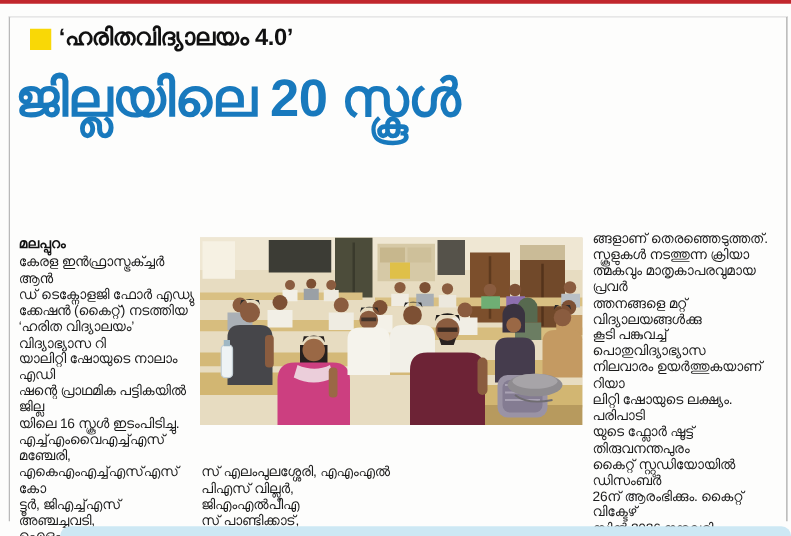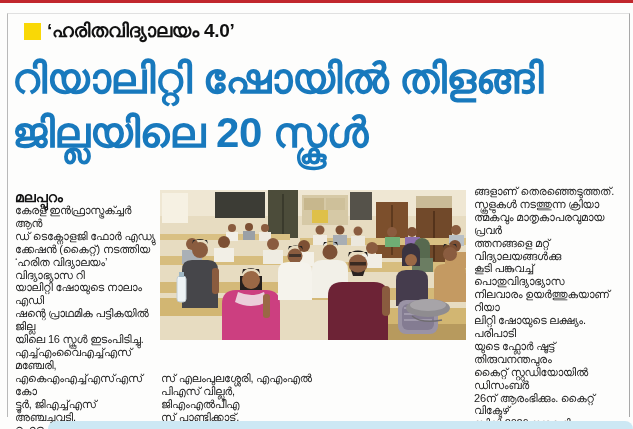--- a/index.html
+++ b/index.html
@@ -12,21 +12,21 @@
     position:absolute;left:7px;top:13px;width:621px;height:403px;
     border-left:1px solid #b9b9b9;border-right:1px solid #a8a8a8;border-top:1px solid #e0e0e0;
   }
   .kicker{position:absolute;left:24px;top:20px;display:flex;align-items:center;gap:6px;}
   .kicker-square{width:17px;height:17px;background:#f9d806;}
   .kicker-text{font-size:19px;font-weight:bold;color:#111;letter-spacing:-0.3px;}
   .headline{
     position:absolute;left:12px;top:52px;width:600px;
     font-size:42px;line-height:54px;font-weight:800;color:#1879bd;letter-spacing:-0.5px;
   }
-  .dateline{position:absolute;left:15px;top:189px;font-size:14px;font-weight:bold;color:#111;}
+  .dateline{position:absolute;left:15px;top:189px;font-size:11px;font-weight:bold;color:#111;}
   .bodycol{
     font-size:11px;line-height:12.9px;color:#1c1c1c;white-space:pre-line;
     letter-spacing:-0.2px;
   }
   .col1{position:absolute;left:15px;top:204px;width:142px;}
   .col2{position:absolute;left:161px;top:372px;width:152px;}
   .col3{position:absolute;left:321px;top:372px;width:148px;}
   .col4{position:absolute;left:474px;top:185px;width:152px;}
   .photo{position:absolute;left:160px;top:190px;width:306px;height:150px;background:#e7dcc1;}
   .photo svg{display:block;}
@@ -46,21 +46,20 @@
 
   <div class="top-red-line"></div>
   <div class="frame"></div>
 
   <div class="kicker">
     <span class="kicker-square"></span>
     <span class="kicker-text">‘ഹരിതവിദ്യാലയം 4.0’</span>
   </div>
 
   <div class="headline">
-    <div>റിയാലിറ്റി ഷോയിൽ തിളങ്ങി</div>
     <div>ജില്ലയിലെ 20 സ്കൂൾ</div>
   </div>
 
   <div class="dateline">മലപ്പുറം</div>
 
   <div class="bodycol col1">കേരള ഇൻഫ്രാസ്ട്രക്ച്ചർ ആൻ
 ഡ് ടെക്നോളജി ഫോർ എഡ്യു
 ക്കേഷൻ (കൈറ്റ്) നടത്തിയ
 ‘ഹരിത വിദ്യാലയം’ വിദ്യാഭ്യാസ റി
 യാലിറ്റി ഷോയുടെ നാലാം എഡി

